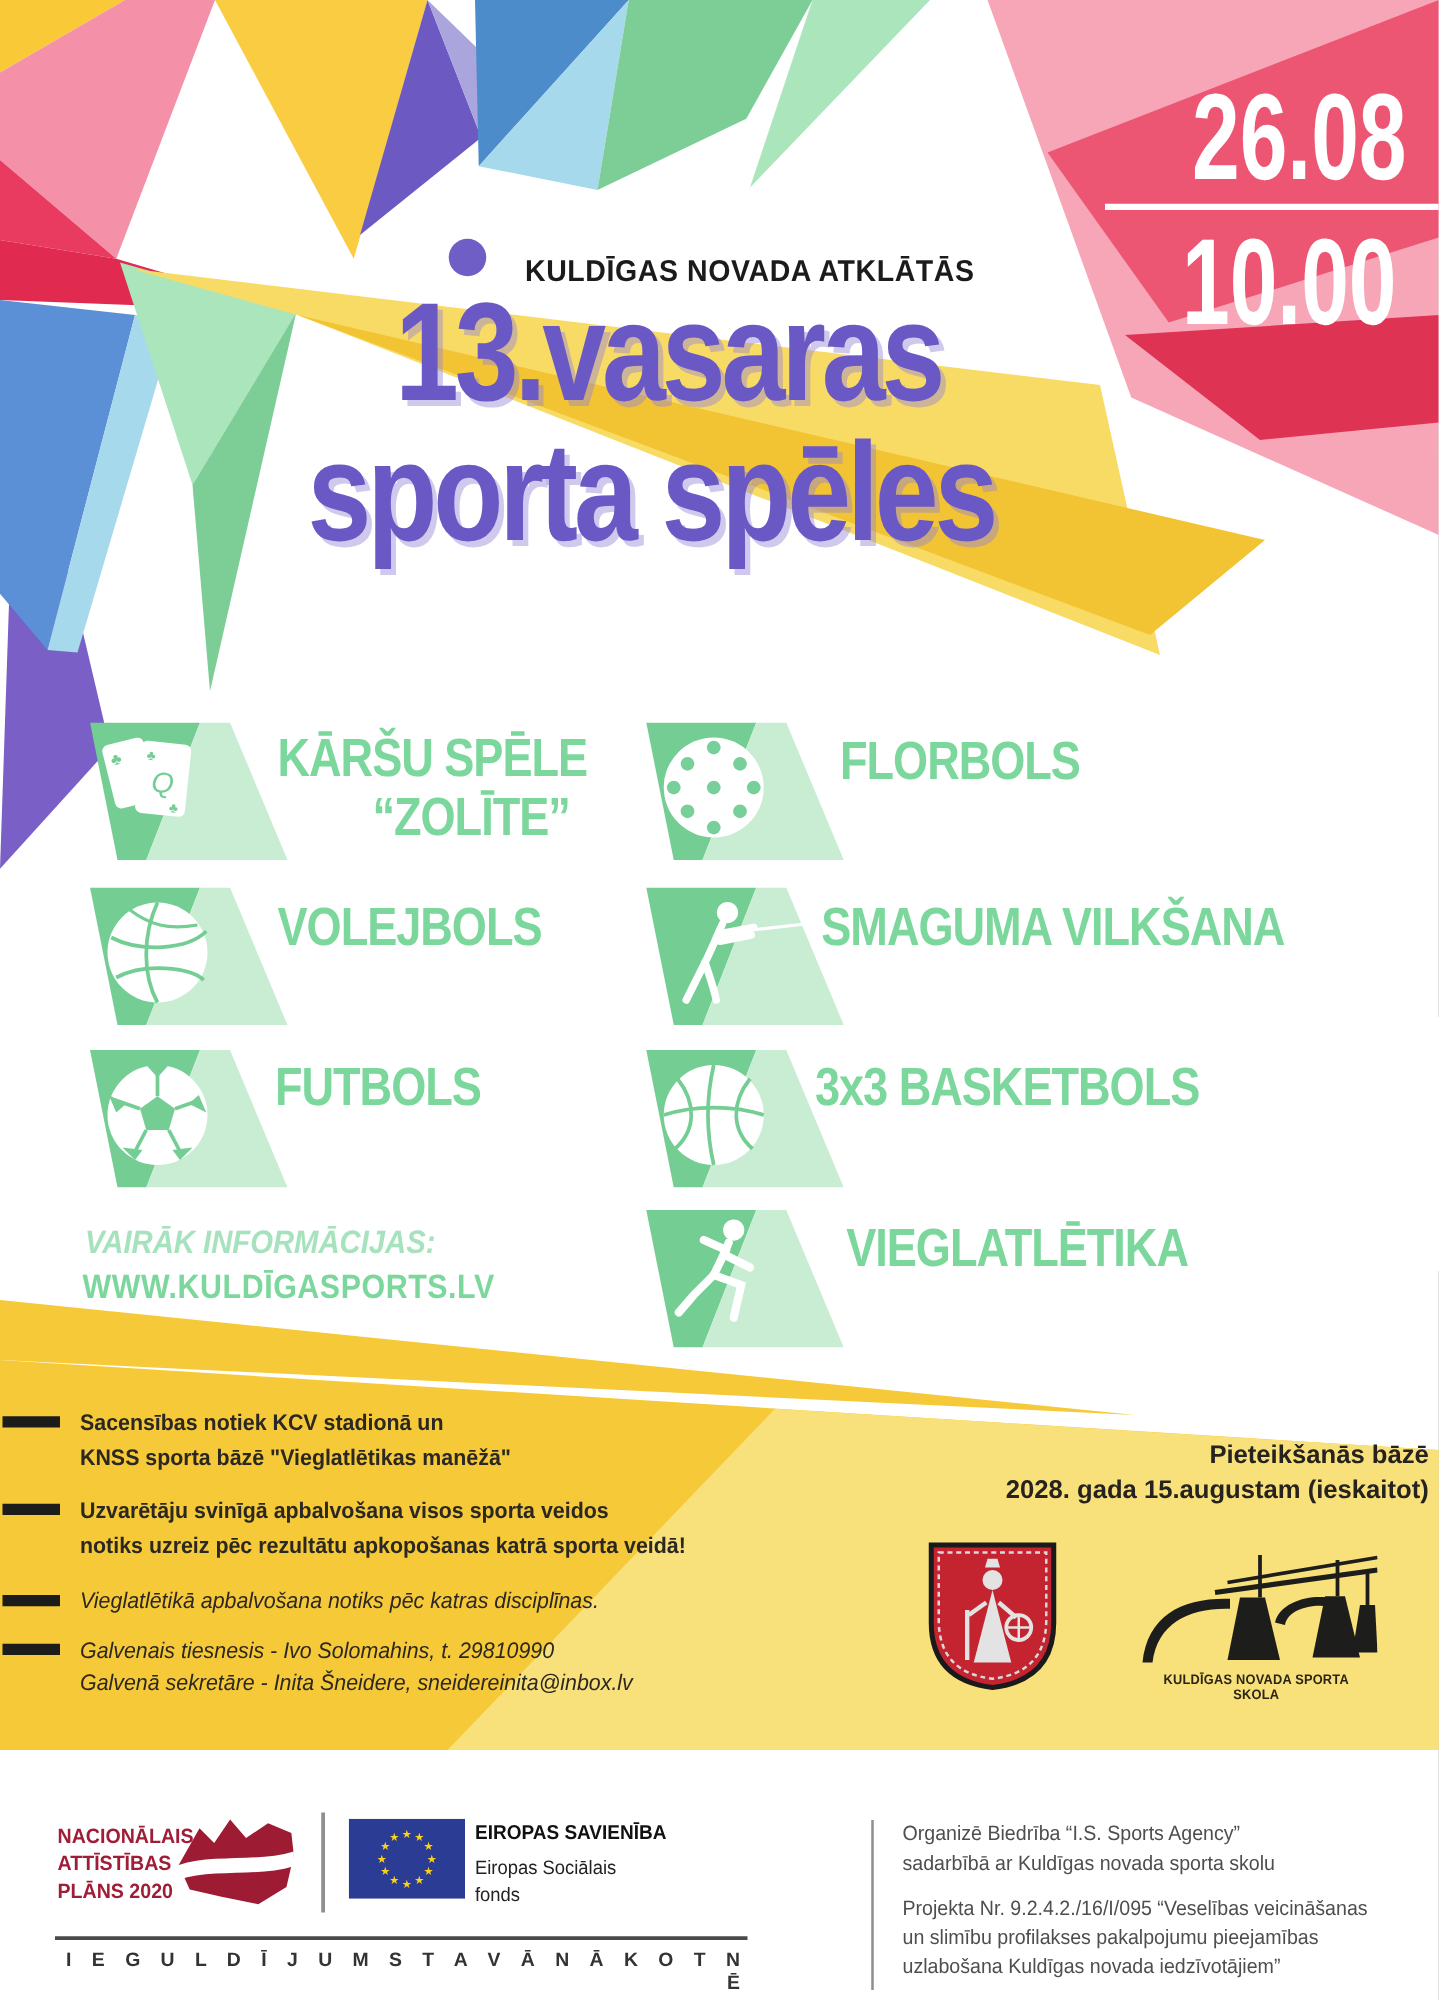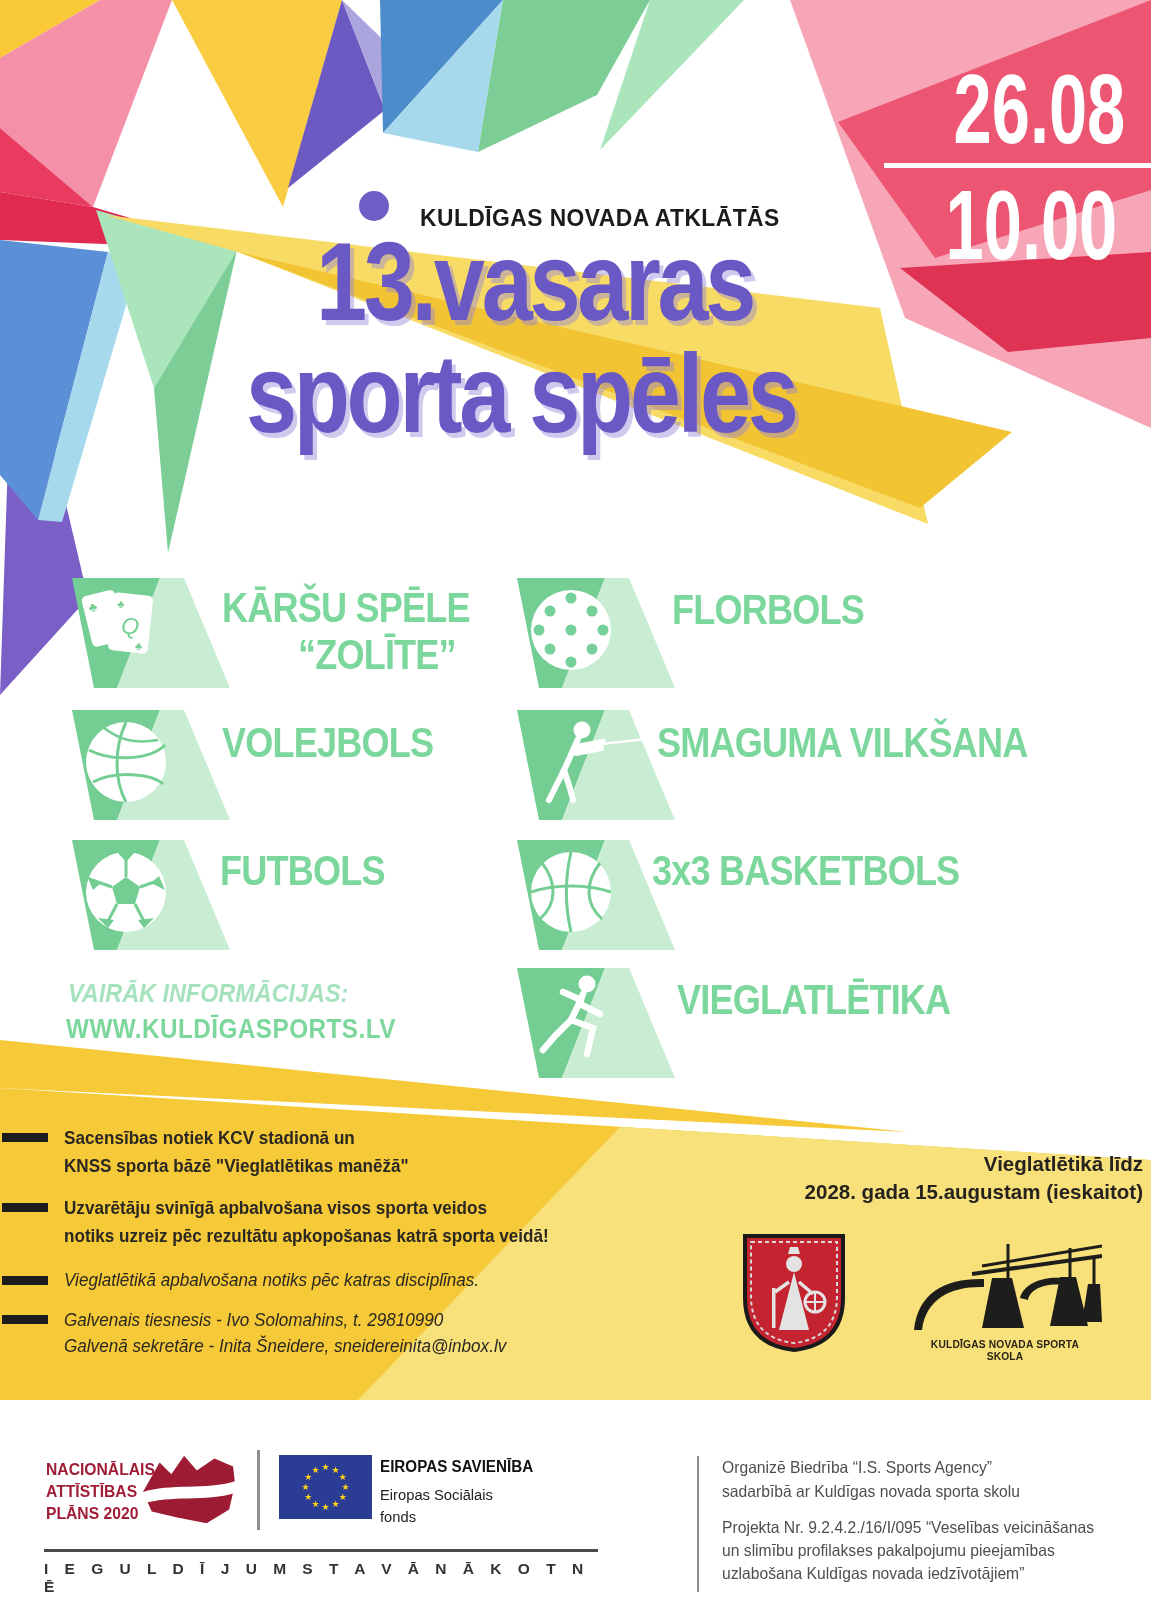--- a/index.html
+++ b/index.html
@@ -22,21 +22,21 @@
   .ybody{font-size:18px;font-weight:600;color:#2B2722;transform:scaleX(.95);transform-origin:left top;}
   .yital{font-size:18px;font-weight:500;font-style:italic;color:#2B2722;
          transform:scaleX(.95);transform-origin:left top;}
   .deadline{font-size:20.5px;font-weight:700;color:#262220;text-align:right;}
   .dash{background:#1C1C1A;width:46px;height:9px;}
   .school{font-size:11px;font-weight:700;letter-spacing:.2px;color:#2A2516;text-align:center;
           transform:scaleX(.93);transform-origin:center top;}
   .napred{font-size:16.5px;font-weight:700;color:#A01D37;transform:scaleX(.95);transform-origin:left top;}
   .eutitle{font-size:16px;font-weight:700;color:#111;transform:scaleX(.95);transform-origin:left top;}
   .eusub{font-size:15.5px;font-weight:400;color:#222;transform:scaleX(.95);transform-origin:left top;}
-  .slogan{font-size:15.5px;font-weight:600;letter-spacing:6px;color:#333;text-align:left;}
+  .slogan{font-size:15.5px;font-weight:600;letter-spacing:6px;color:#333;text-align:right;}
   .graytxt{font-size:16.5px;font-weight:500;color:#4E4E4E;transform:scaleX(.95);transform-origin:left top;}
   .vline{background:#8f8f8f;}
 </style>
 </head>
 <body>
 
 <div id="poster">
 
   <svg class="abs" style="left:0;top:0" width="1151" height="1600" viewBox="0 0 1151 1600">
 
@@ -211,21 +211,21 @@
   <div class="abs ybody nowrap" style="left:64px;top:1198px">Uzvarētāju svinīgā apbalvošana visos sporta veidos</div>
   <div class="abs ybody nowrap" style="left:64px;top:1226px">notiks uzreiz pēc rezultātu apkopošanas katrā  sporta veidā!</div>
 
   <div class="abs dash" style="left:2px;top:1276px"></div>
   <div class="abs yital nowrap" style="left:64px;top:1270px">Vieglatlētikā  apbalvošana notiks pēc katras disciplīnas.</div>
 
   <div class="abs dash" style="left:2px;top:1315px"></div>
   <div class="abs yital nowrap" style="left:64px;top:1310px">Galvenais tiesnesis - Ivo Solomahins, t. 29810990</div>
   <div class="abs yital nowrap" style="left:64px;top:1336px">Galvenā sekretāre - Inita Šneidere,  sneidereinita@inbox.lv</div>
 
-  <div class="abs deadline nowrap" style="right:48px;top:1152px">Vieglatlētikā līdz</div>
+  <div class="abs deadline nowrap" style="right:48px;top:1152px">Pieteikšanās bāzē</div>
   <div class="abs deadline nowrap" style="right:48px;top:1180px">2028. gada 15.augustam (ieskaitot)</div>
 
   <svg class="abs" style="left:738px;top:1230px" width="112" height="124" viewBox="0 0 110 124">
     <path d="M6 6 H104 V68 Q104 114 55 120 Q6 114 6 68 Z" fill="#C4242F" stroke="#1a1a1a" stroke-width="4"></path>
     <path d="M12 12 H98 V66 Q98 108 55 113 Q12 108 12 66 Z" fill="none" stroke="#D9D9D9" stroke-width="2" stroke-dasharray="4 3"></path>
     <path d="M49 24 L61 24 L59 17 L51 17 Z" fill="#E3E3E3"></path>
     <circle cx="55" cy="34" r="8" fill="#E3E3E3"></circle>
     <path d="M55 42 L40 100 H70 Z" fill="#E3E3E3"></path>
     <path d="M50 52 L36 62" stroke="#E3E3E3" stroke-width="3.5"></path>
     <path d="M60 52 L74 64" stroke="#E3E3E3" stroke-width="3.5"></path>

